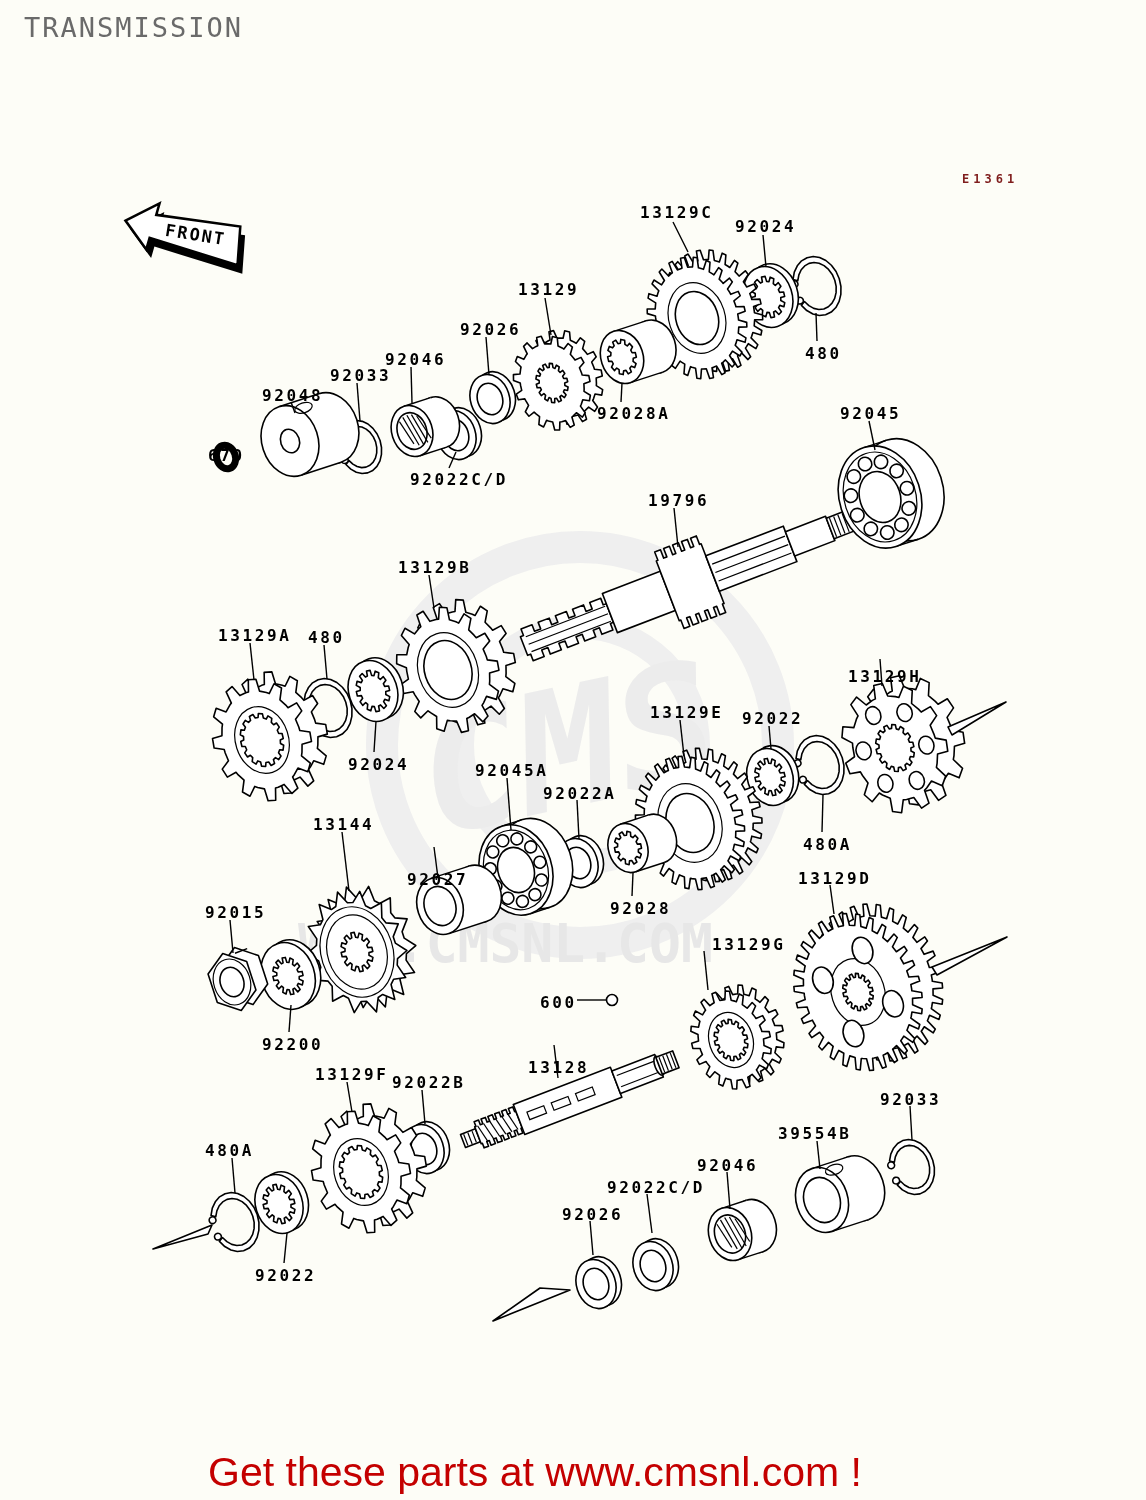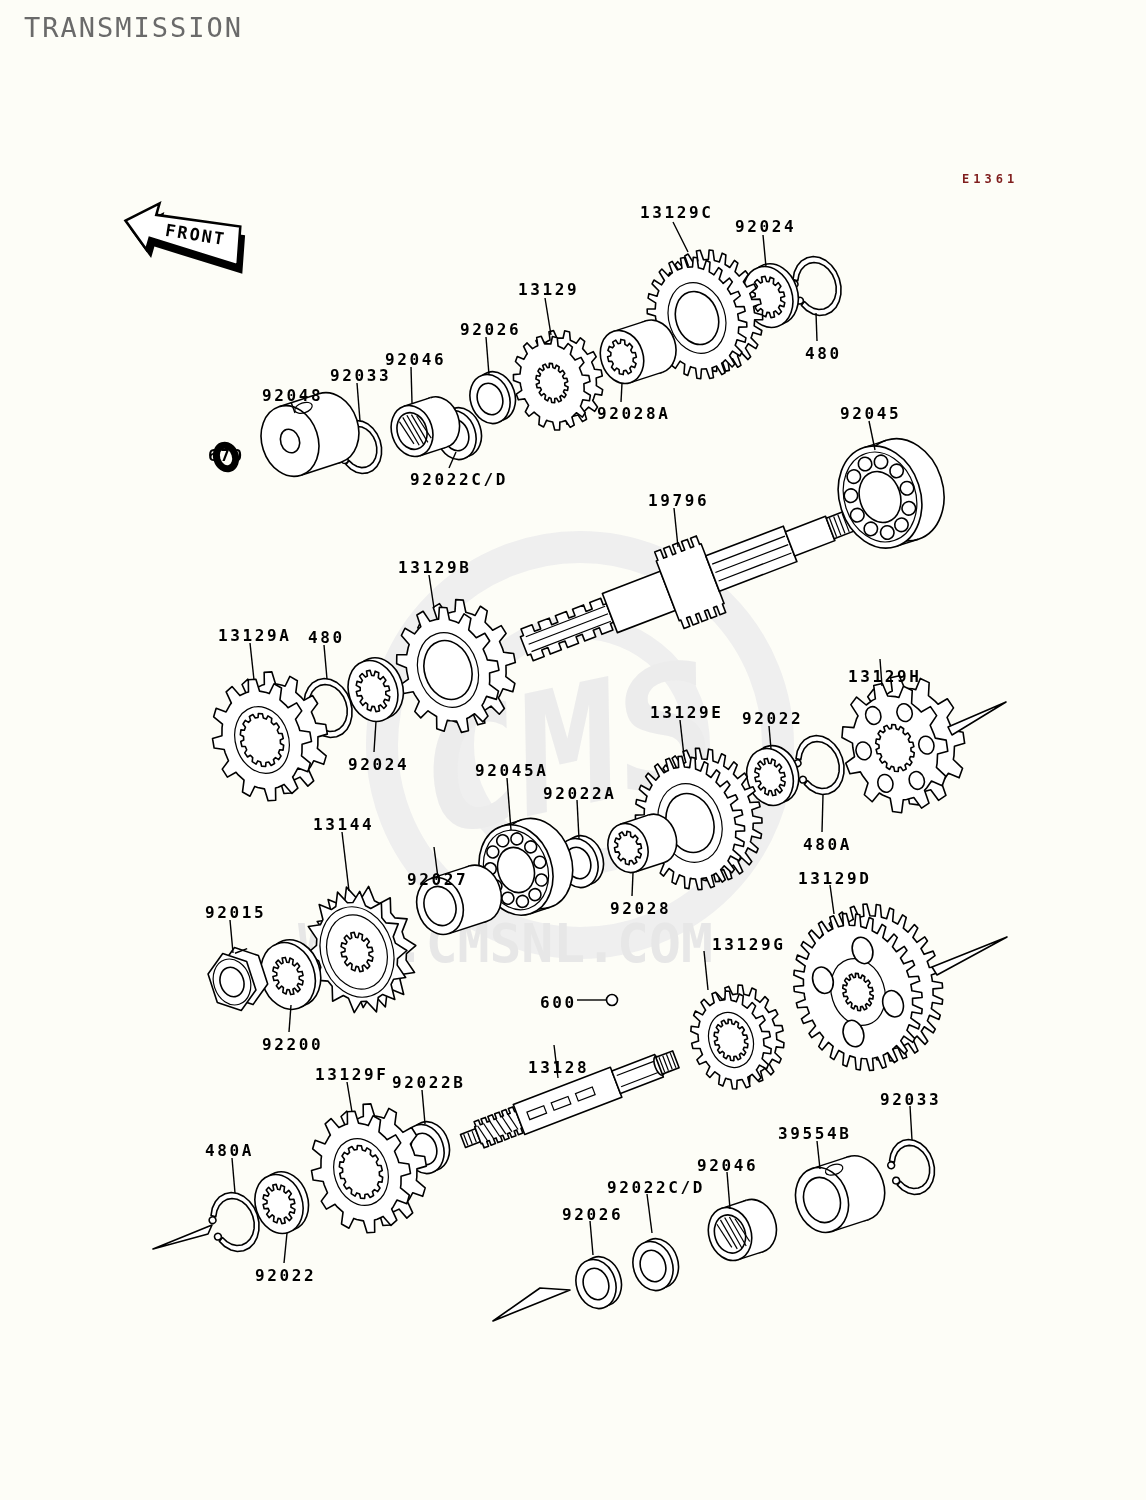--- a/index.html
+++ b/index.html
@@ -434,13 +434,14 @@
       <div class="plabel" style="left: 392px; top: 1073px;">92022B</div>
       <div class="plabel" style="left: 205px; top: 1141px;">480A</div>
       <div class="plabel" style="left: 255px; top: 1266px;">92022</div>
       <div class="plabel" style="left: 562px; top: 1205px;">92026</div>
       <div class="plabel" style="left: 607px; top: 1178px;">92022C/D</div>
       <div class="plabel" style="left: 697px; top: 1156px;">92046</div>
       <div class="plabel" style="left: 778px; top: 1124px;">39554B</div>
       <div class="plabel" style="left: 880px; top: 1090px;">92033</div>
     </div>
 
+  <div class="footer">Get these parts at www.cmsnl.com !</div>
 </div>
 
 </body></html>

